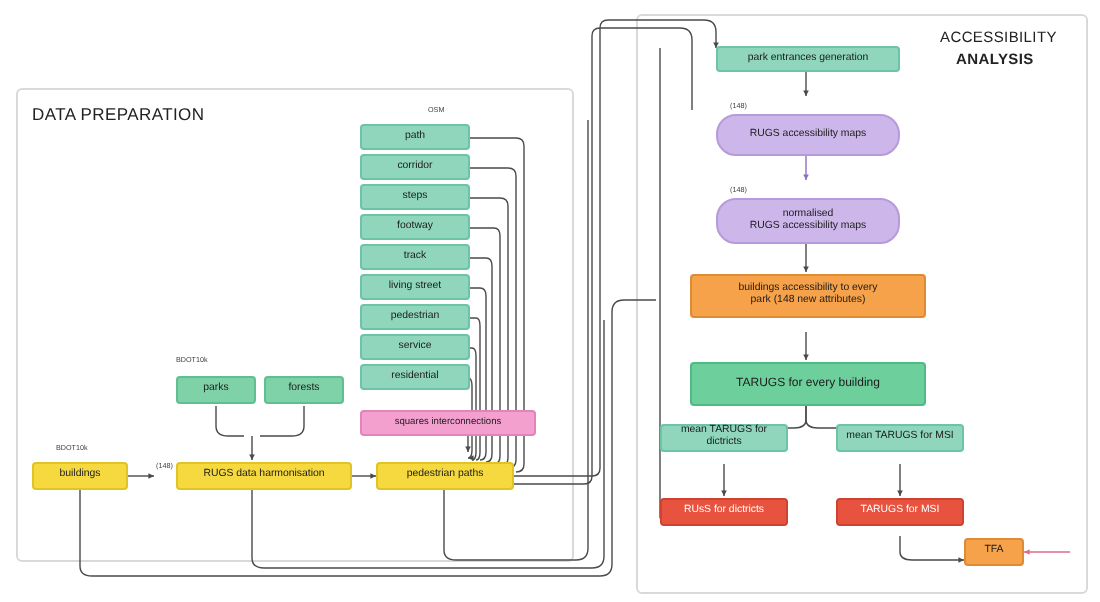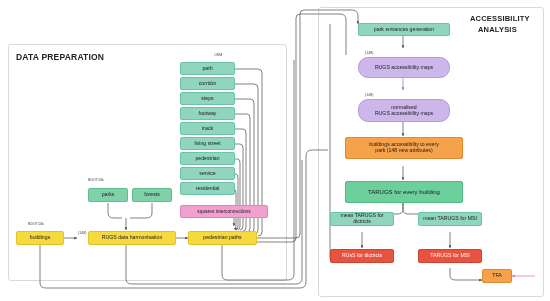--- a/index.html
+++ b/index.html
@@ -22,24 +22,24 @@
   .w{fill:none;stroke:#4a4a4a;stroke-width:.7;}
   .wp{fill:none;stroke:#8d6fc0;stroke-width:.7;}
   .wr{fill:none;stroke:#e06a8a;stroke-width:.7;}
 </style>
 </head>
 <body>
 
 <div id="stage">
 
   <div class="panel" style="left:8px;top:44px;width:277px;height:235px;"></div>
-  <div class="panel-title" style="left:16px;top:52px;font-weight:bold;font-size:8.5px;">DATA PREPARATION</div>
+  <div class="panel-title" style="left:16px;top:52px;font-weight:normal;font-size:8.5px;">DATA PREPARATION</div>
 
   <div class="panel" style="left:318px;top:7px;width:224px;height:288px;"></div>
-  <div class="panel-title" style="left:470px;top:14px;font-weight:bold;font-size:7.5px;">ACCESSIBILITY</div>
+  <div class="panel-title" style="left:470px;top:14px;font-weight:normal;font-size:7.5px;">ACCESSIBILITY</div>
   <div class="panel-title" style="left:478px;top:25px;font-weight:bold;font-size:7.5px;">ANALYSIS</div>
 
   <svg class="wires">
     <defs>
       <marker id="ah" markerWidth="5" markerHeight="5" refX="4" refY="2" orient="auto">
         <path d="M0,0 L4,2 L0,4 z" fill="#4a4a4a"></path>
       </marker>
       <marker id="ahp" markerWidth="5" markerHeight="5" refX="4" refY="2" orient="auto">
         <path d="M0,0 L4,2 L0,4 z" fill="#8d6fc0"></path>
       </marker>

